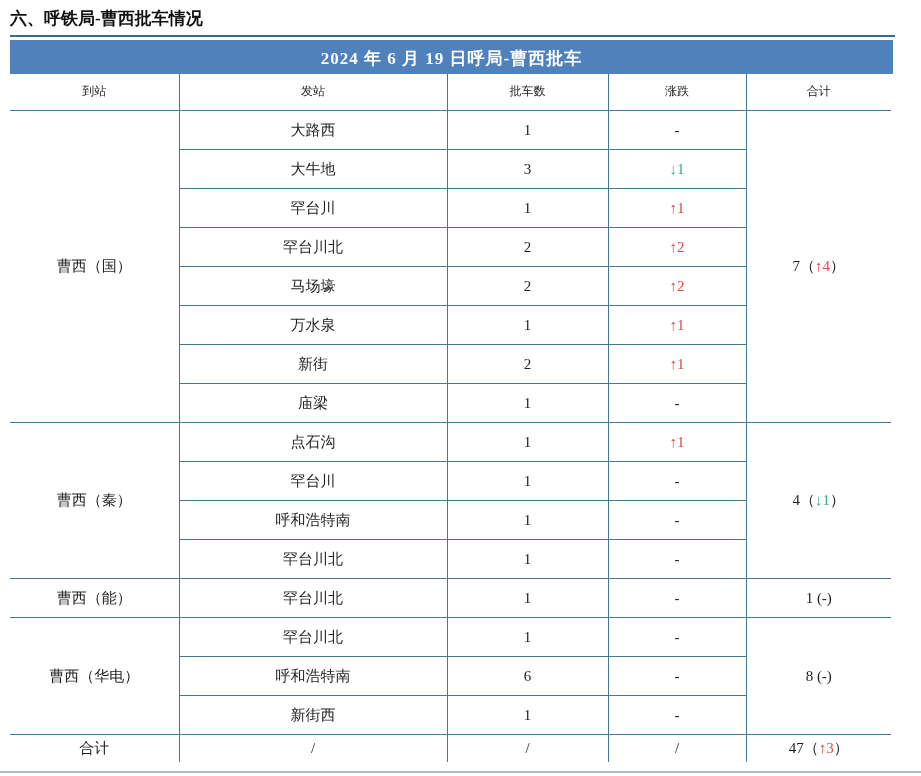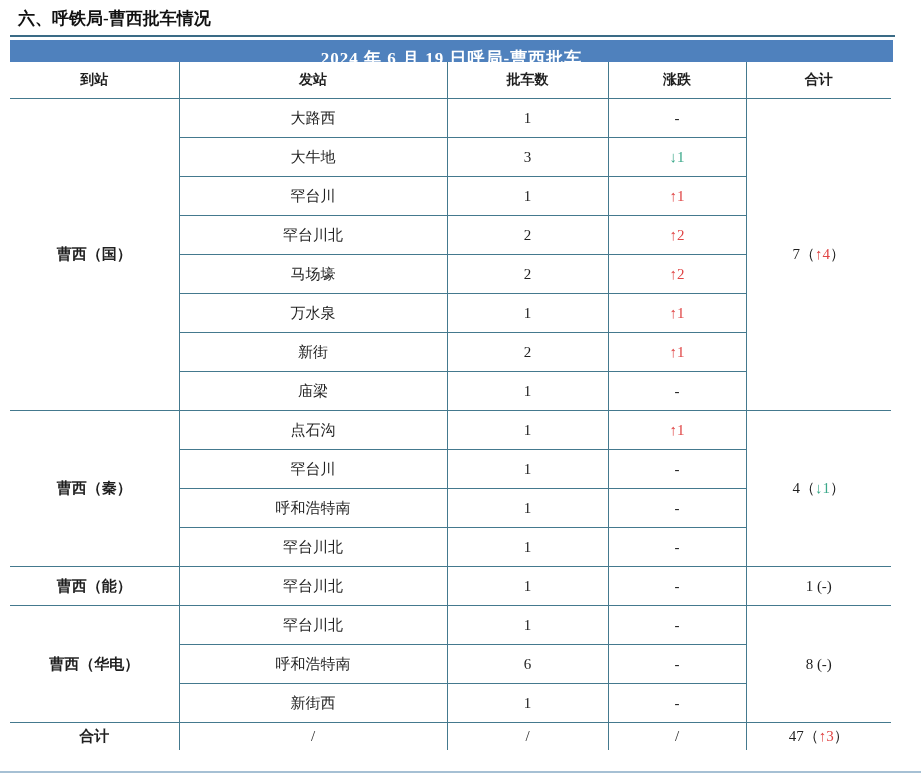--- a/index.html
+++ b/index.html
@@ -3,48 +3,48 @@
 <meta charset="utf-8">
 <style>
   html,body{margin:0;padding:0;}
   body{
     width:921px;height:776px;position:relative;overflow:hidden;
     background:#ffffff;
     font-family:"Liberation Serif","DejaVu Serif",serif;
     color:#1f1f1f;
   }
   .section-title{
-    margin:0;padding:8px 0 5px 18px;
+    margin:0;padding:8px 0 5px 10px;
     font-size:17px;font-weight:bold;color:#111;
     line-height:22px;
   }
   .top-rule{
     margin-left:10px;width:885px;height:2px;background:#3a6b86;
   }
   .banner{
-    margin-left:10px;margin-top:3px;width:883px;height:22px;
+    margin-left:10px;margin-top:3px;width:883px;height:34px;
     background:#4f81bd;color:#ffffff;
     text-align:center;line-height:38px;
     font-size:17px;font-weight:bold;letter-spacing:1px;
   }
   table.batch{
     border-collapse:collapse;margin-left:10px;width:881px;table-layout:fixed;
   }
   table.batch th, table.batch td{
     border:1px solid #44798e;
     text-align:center;vertical-align:middle;
     padding:0;font-size:15px;line-height:1.1;
     overflow:hidden;white-space:nowrap;
   }
   table.batch th{
-    height:36px;font-size:14px;font-weight:bold;border-top:none;
+    height:36px;font-size:12px;font-weight:normal;border-top:none;
   }
   tr.data td{height:38px;}
   tr.footer td{height:27px;border-bottom:none;}
-  .first-col{border-left:none !important;font-weight:bold;}
+  .first-col{border-left:none !important;}
   .last-col{border-right:none !important;}
   .up{color:#e04545;}
   .down{color:#3ba88a;}
   .flat{color:#1f1f1f;}
   .bottom-rule{
     position:absolute;left:0;bottom:3px;width:921px;height:2px;
     background:#a6c0d4;
   }
 </style>
 </head>

